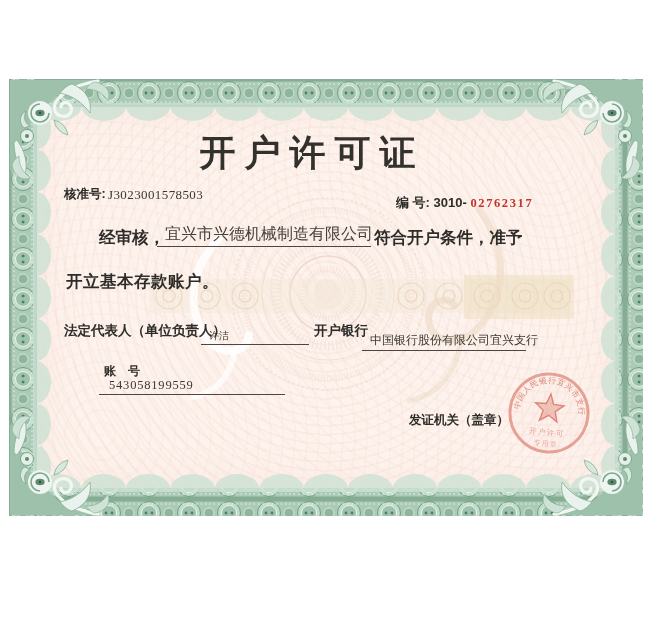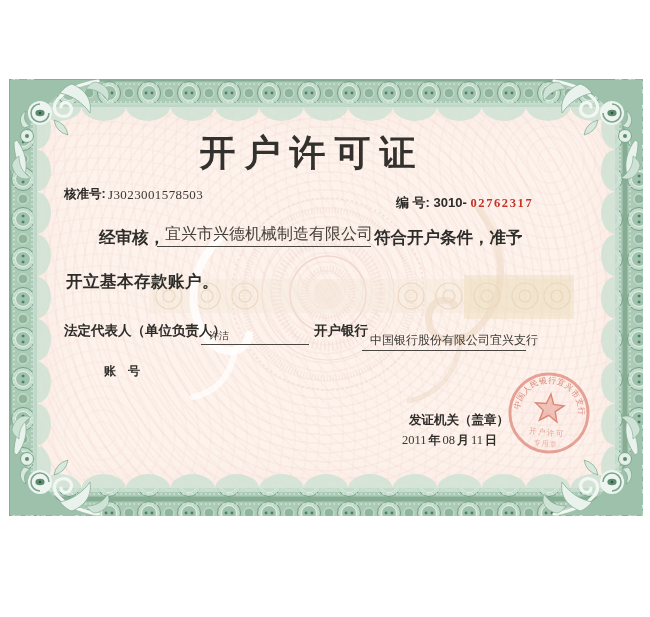--- a/index.html
+++ b/index.html
@@ -207,19 +207,19 @@
   <div class="abs fillbox legal-box">
     <span class="val">许洁</span>
   </div>
 
   <div class="abs lbl bank-label">开户银行</div>
   <div class="abs fillbox bank-box">
     <span class="val">中国银行股份有限公司宜兴支行</span>
   </div>
 
   <div class="abs lbl account-label">账　号</div>
+  <div class="abs fillbox account-box">
+    <span class="val">543058199559</span>
+  </div>
 
   <div class="abs lbl issuer-label">发证机关（盖章）</div>
-  <div class="abs issue-date">
-    <span class="val">2011</span><span class="lbl">年</span><span class="val">08</span><span class="lbl">月</span><span class="val">11</span><span class="lbl">日</span>
-  </div>
 
 </div>
 
 </body></html>

